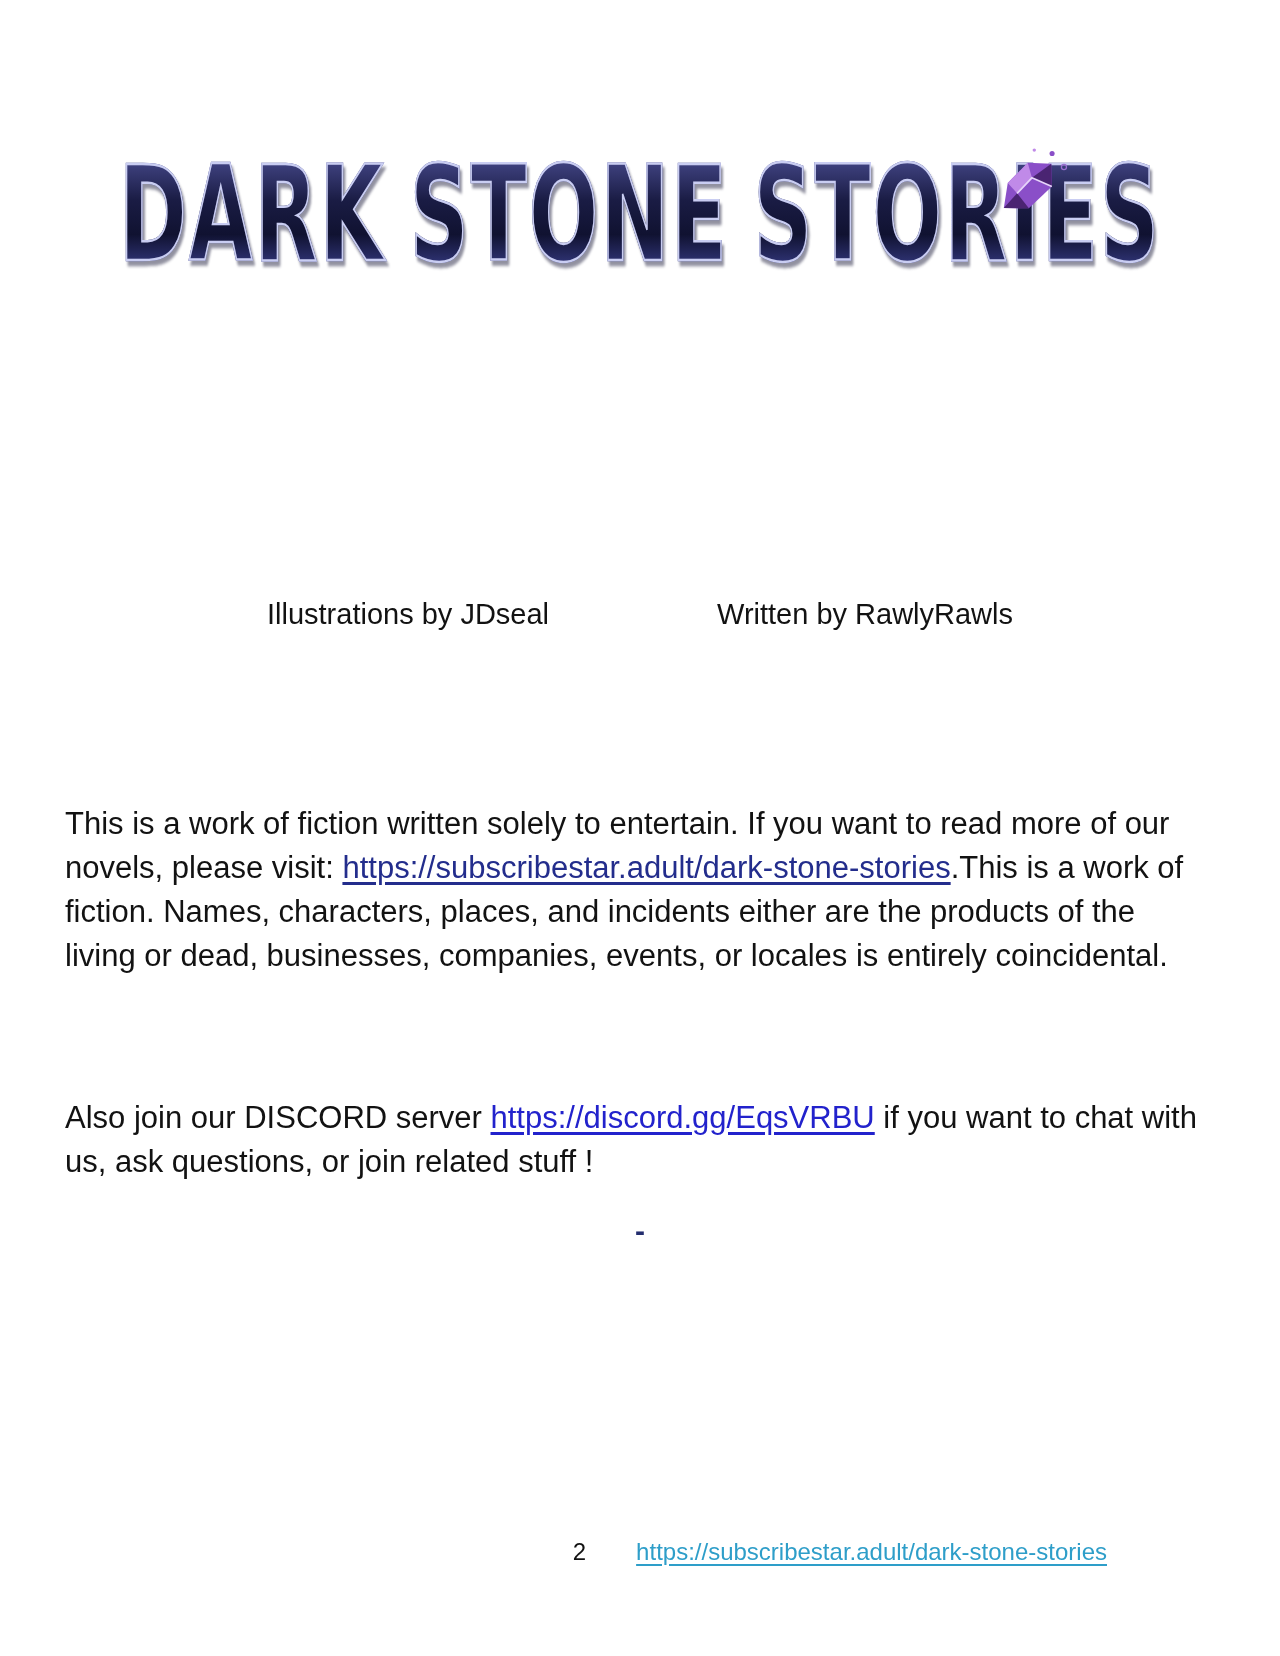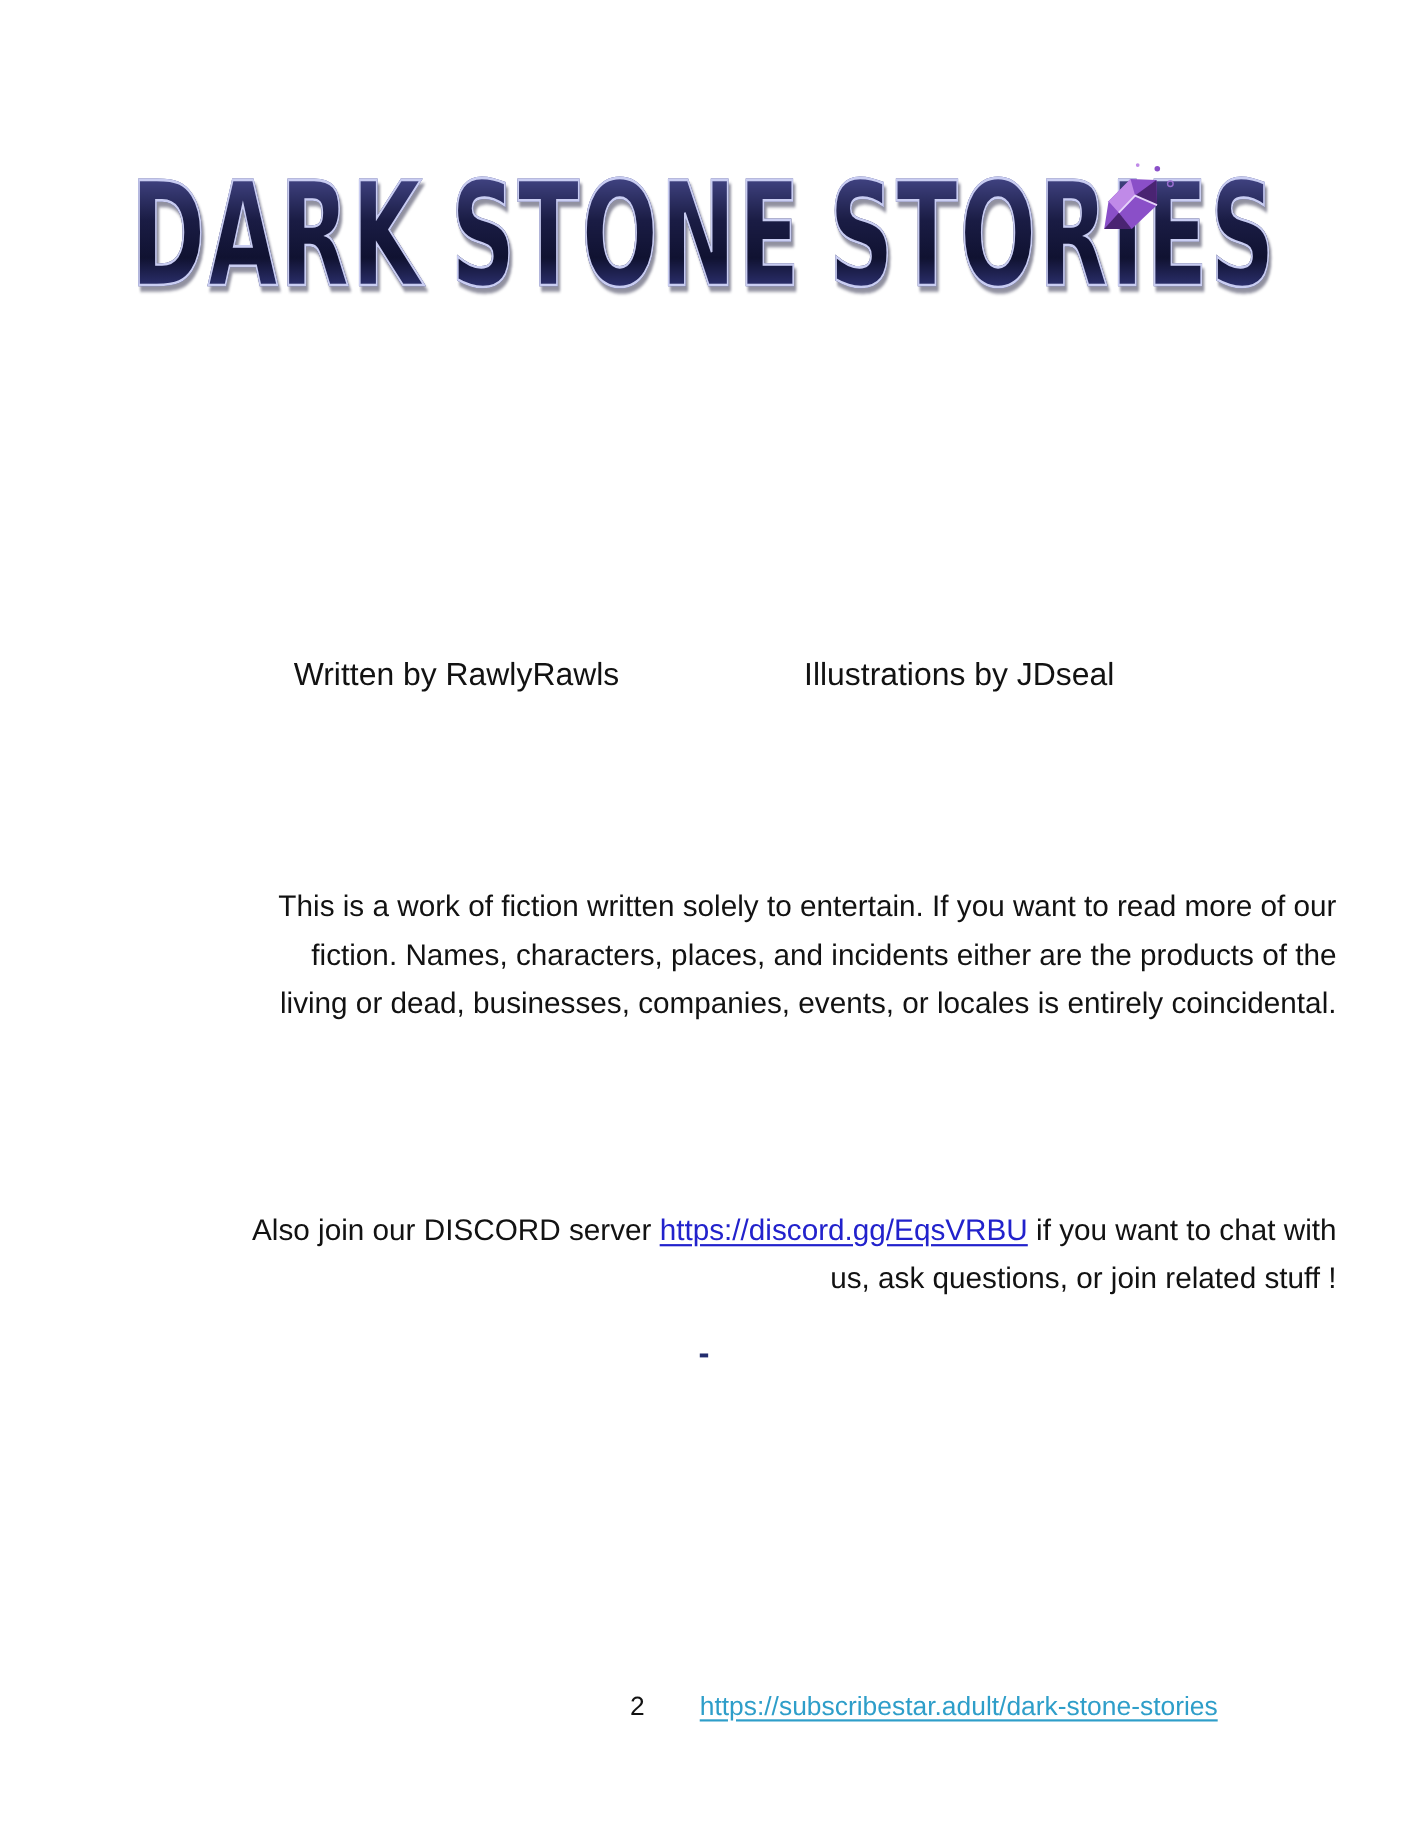--- a/index.html
+++ b/index.html
@@ -46,22 +46,22 @@
   
   .credits {
     position:absolute; top:598px; left:0; right:0;
     display:flex; justify-content:center; gap:168px;
     font-size:29px; font-weight:400;
   }
 
   
   .para {
     position:absolute; left:50%; transform:translateX(-50%);
-    width:1150px; text-align:right;
-    font-size:27px; line-height:44px;
+    width:1150px; text-align:left;
+    font-size:31px; line-height:44px;
   }
   .para-disclaimer { top:802px; }
   .para-discord    { top:1096px; }
   .tline { white-space:nowrap; }
 
   .link { text-decoration:underline; text-underline-offset:4px; cursor:pointer; }
   .link-navy { color:var(--c-link-navy, #232d8c); }
   .link-blue { color:var(--c-link-blue, #2222cc);text-decoration:underline; }
 
   
@@ -101,26 +101,27 @@
       <polygon points="12,58 34,50 38,72" style="fill:var(--c-crystal-dark,#4a2472)"></polygon>
       <polygon points="58,42 86,38 74,62" style="fill:var(--c-crystal-dark,#4a2472)"></polygon>
       <polyline points="34,50 58,42 74,62" fill="none" stroke="#e6d4fa" stroke-width="2"></polyline>
     </g>
     <circle cx="79" cy="10" r="3" style="fill:var(--c-crystal-purple,#8a4fc8)"></circle>
     <circle cx="93" cy="26" r="3" fill="none" stroke="#9a6fd0" stroke-width="1.5"></circle>
     <circle cx="58" cy="6" r="2" style="fill:var(--c-crystal-light,#c08ae8)"></circle>
   </svg>
 
   <div class="credits">
+    <span>Illustrations by JDseal</span>
     <span>Written by RawlyRawls</span>
-    <span>Illustrations by JDseal</span>
   </div>
 
   <div class="para para-disclaimer">
       <div class="tline"><span>This is a work of fiction written solely to entertain. If you want to read more of our</span></div>
+      <div class="tline"><span>novels, please visit: </span><a class="link link-navy">https://subscribestar.adult/dark-stone-stories</a><span>.This is a work of</span></div>
       <div class="tline"><span>fiction. Names, characters, places, and incidents either are the products of the</span></div>
       <div class="tline"><span>living or dead, businesses, companies, events, or locales is entirely coincidental.</span></div>
     </div>
 
   <div class="para para-discord">
       <div class="tline"><span>Also join our DISCORD server </span><a class="link link-blue">https://discord.gg/EqsVRBU</a><span> if you want to chat with</span></div>
       <div class="tline"><span>us, ask questions, or join related stuff !</span></div>
     </div>
 
   <div class="dash">-</div>

